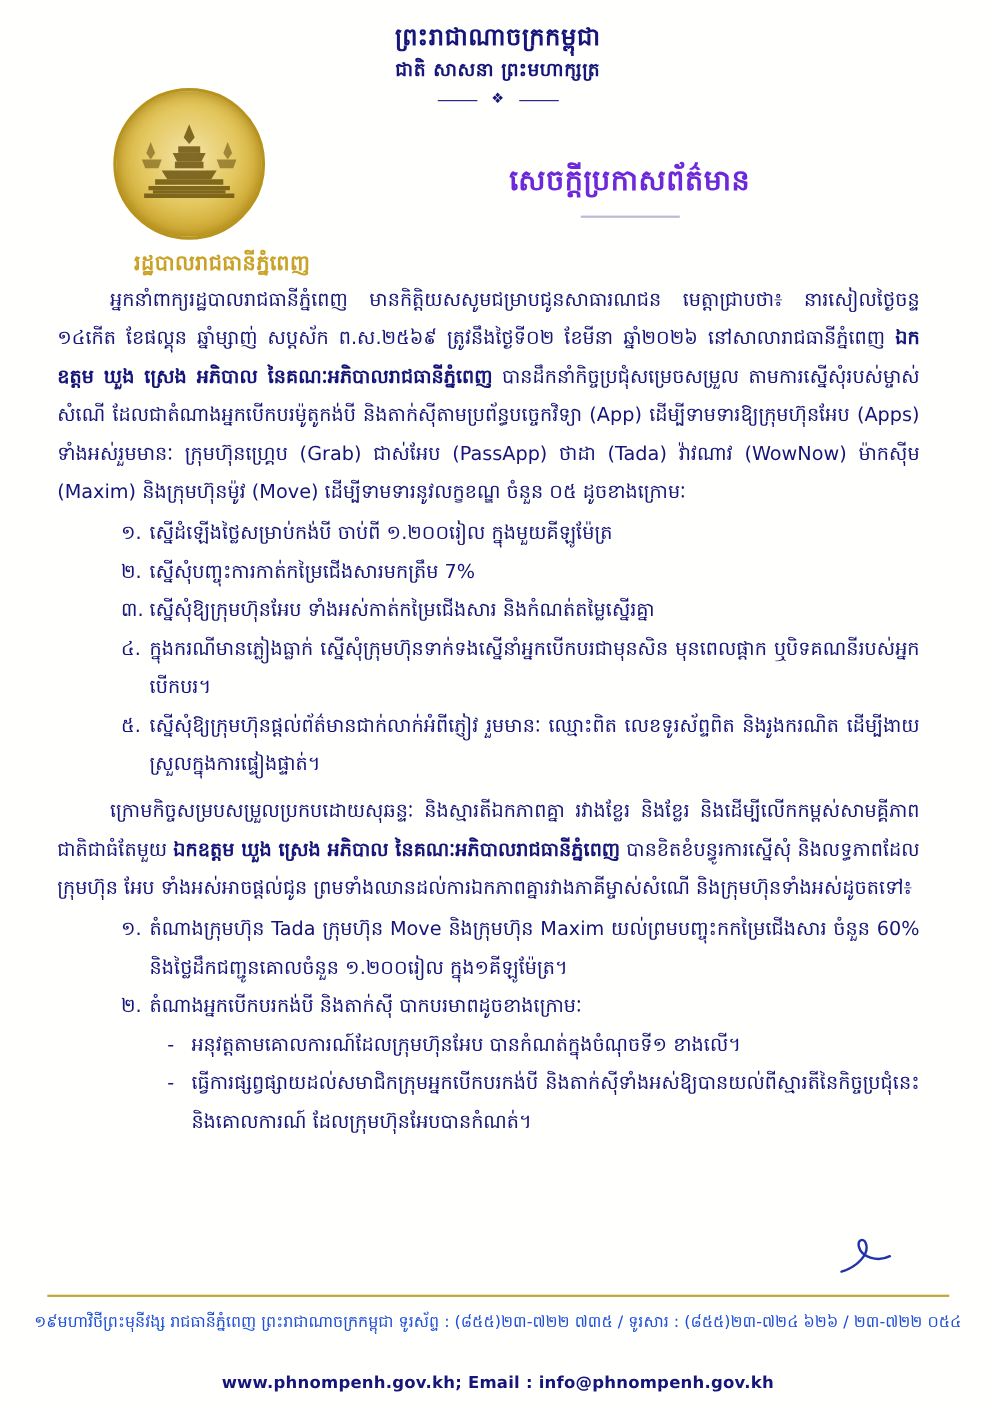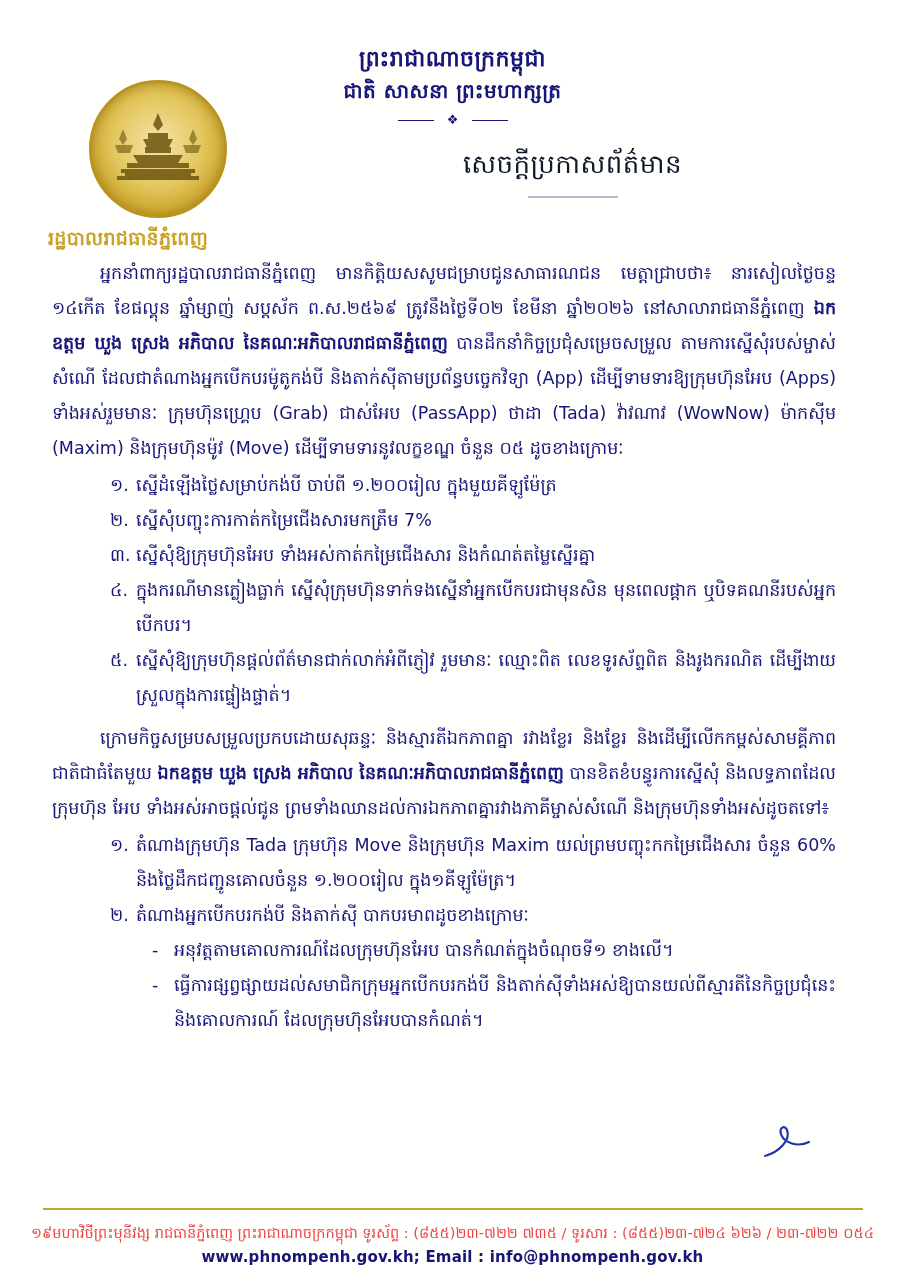--- a/index.html
+++ b/index.html
@@ -24,31 +24,31 @@
     background: #fffffe;
   }
 
   
   .header {
     position: relative;
     height: 230px;
   }
   .kingdom-title {
     text-align: center;
-    padding-top: 42px;
+    padding-top: 18px;
     color: #15157a;
   }
   .kingdom-line1 {
     font-size: 22px;
     letter-spacing: 0.5px;
     line-height: 1.5;
     font-weight: bold;
   }
   .kingdom-line2 {
-    font-size: 20px;
+    font-size: 17px;
     letter-spacing: 0.5px;
     line-height: 1.6;
     font-weight: bold;
   }
   .divider-orn {
     margin: 6px auto 0;
     width: 110px;
     height: 14px;
     position: relative;
     color: #15157a;
@@ -64,24 +64,24 @@
     width: 36px;
     height: 1px;
     background: #15157a;
   }
   .divider-orn:before { left: 0; }
   .divider-orn:after { right: 0; }
 
   
   .seal-wrap {
     position: absolute;
-    left: 48px;
+    left: 62px;
     top: 80px;
     width: 220px;
-    text-align: left;
+    text-align: right;
   }
   .seal {
     width: 132px;
     height: 132px;
     margin: 0 auto;
     border-radius: 50%;
     background: radial-gradient(circle at 50% 45%, #f5e4a8 0%, #e3c75f 45%, #c9a227 75%, #a8821a 100%);
     border: 3px solid #b8941f;
     position: relative;
     overflow: hidden;
@@ -103,22 +103,22 @@
     letter-spacing: 0.3px;
   }
 
   
   .announce {
     text-align: center;
     margin-top: 8px;
   }
   .announce-title {
     font-size: 26px;
-    font-weight: normal;
-    color: #0f172a;
+    font-weight: bold;
+    color: #6d28d9;
     letter-spacing: 0.5px;
   }
   .announce-rule {
     margin: 10px auto 0;
     width: 90px;
     height: 2px;
     background: #b9b9d8;
   }
 
   
@@ -197,28 +197,29 @@
     text-align: center;
   }
   .footer-rule {
     width: 820px;
     height: 2px;
     margin: 0 auto 10px;
     background: #c2a53a;
   }
   .footer-line {
     font-size: 14.5px;
-    color: #ef4444;
+    color: #1d4ed8;
     line-height: 1.9;
   }
   .footer-web {
     font-size: 15px;
     color: #15157a;
     font-weight: bold;
     letter-spacing: 0.2px;
+    margin-top: 31px;
   }
 </style>
 </head>
 <body>
 
 <div class="page">
 
   <div class="header">
 
     <div class="kingdom-title">

